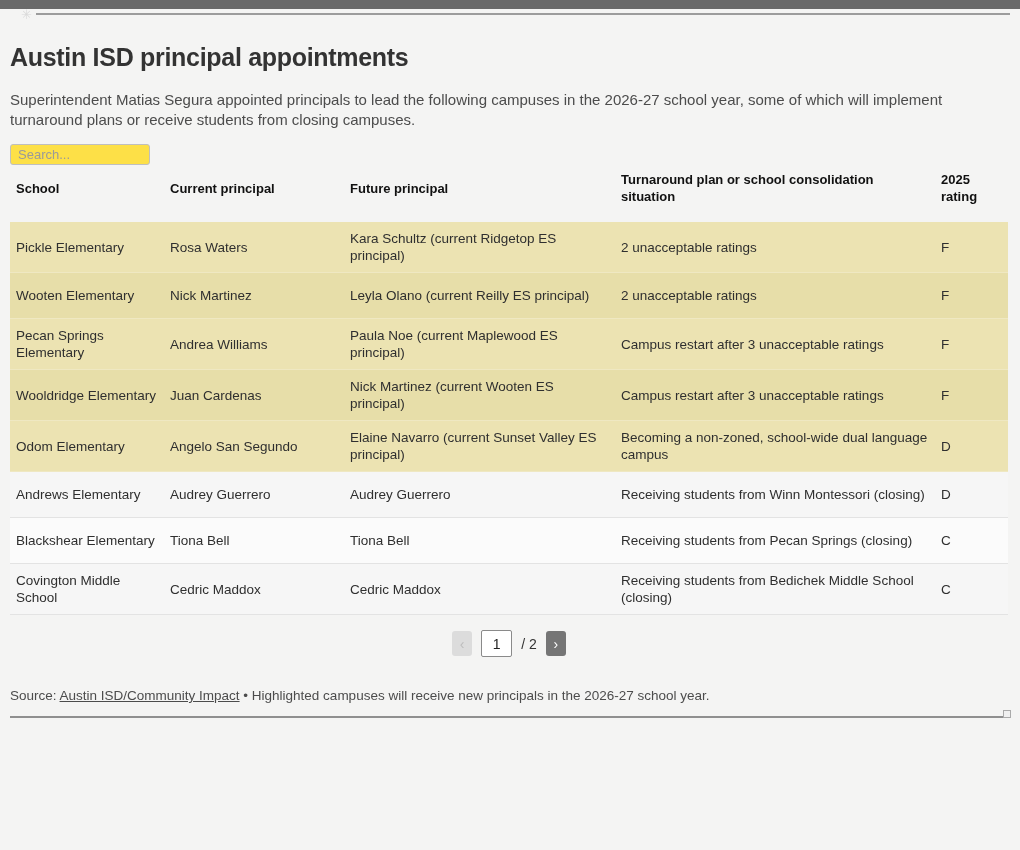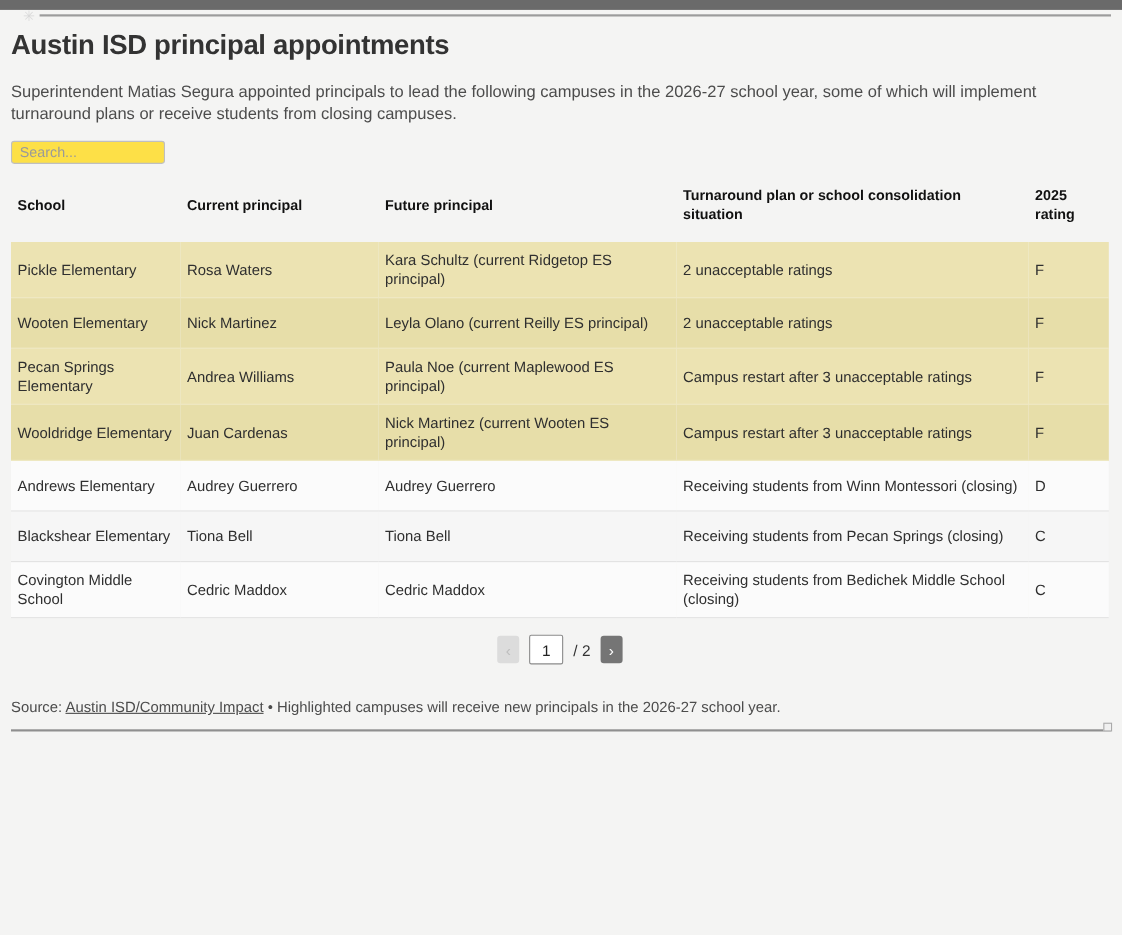--- a/index.html
+++ b/index.html
@@ -10,21 +10,21 @@
     color: #2f2f2f;
     position: relative;
     overflow: hidden;
   }
   .top-bar { height: 9px; width: 100%; background: #6a6a6a; }
   .sparkle { position: absolute; top: 8px; left: 21px; color: #d9d9d9; font-size: 13px; line-height: 13px; }
   .top-rule { position: absolute; top: 13px; left: 36px; width: 974px; height: 2px; background: #9c9c9c; }
   .container { padding: 0 10px; }
 
   h1.page-title {
-    margin-top: 18px;
+    margin-top: 34px;
     font-size: 25px;
     font-weight: 700;
     color: #333333;
     letter-spacing: -0.3px;
   }
   .subtitle {
     margin-top: 18px;
     font-size: 15px;
     line-height: 20px;
     color: #4c4c4c;
@@ -38,21 +38,21 @@
     font-size: 13px;
     font-family: "Liberation Sans", sans-serif;
     border: 1px solid #bfbfbf;
     border-radius: 3px;
     background: #fde047;
     color: #333;
   }
   .search-input::placeholder { color: #9a9a9a; }
 
   table.data-table {
-    margin-top: 20px;
+    margin-top: 6px;
     width: 998px;
     border-collapse: collapse;
     table-layout: fixed;
   }
   col.c1 { width: 154px; }
   col.c2 { width: 180px; }
   col.c3 { width: 271px; }
   col.c4 { width: 320px; }
   col.c5 { width: 73px; }
   th {
@@ -182,20 +182,27 @@
           <td>Campus restart after 3 unacceptable ratings</td>
           <td>F</td>
         </tr>
         <tr class="highlight">
           <td>Wooldridge Elementary</td>
           <td>Juan Cardenas</td>
           <td>Nick Martinez (current Wooten ES principal)</td>
           <td>Campus restart after 3 unacceptable ratings</td>
           <td>F</td>
         </tr>
+        <tr class="highlight">
+          <td>Odom Elementary</td>
+          <td>Angelo San Segundo</td>
+          <td>Elaine Navarro (current Sunset Valley ES principal)</td>
+          <td>Becoming a non-zoned, school-wide dual language campus</td>
+          <td>D</td>
+        </tr>
         <tr>
           <td>Andrews Elementary</td>
           <td>Audrey Guerrero</td>
           <td>Audrey Guerrero</td>
           <td>Receiving students from Winn Montessori (closing)</td>
           <td>D</td>
         </tr>
         <tr>
           <td>Blackshear Elementary</td>
           <td>Tiona Bell</td>

